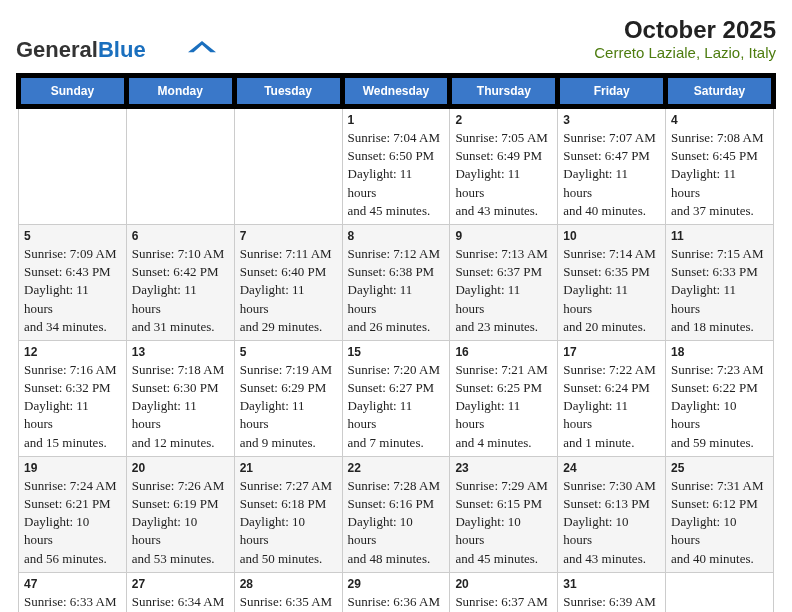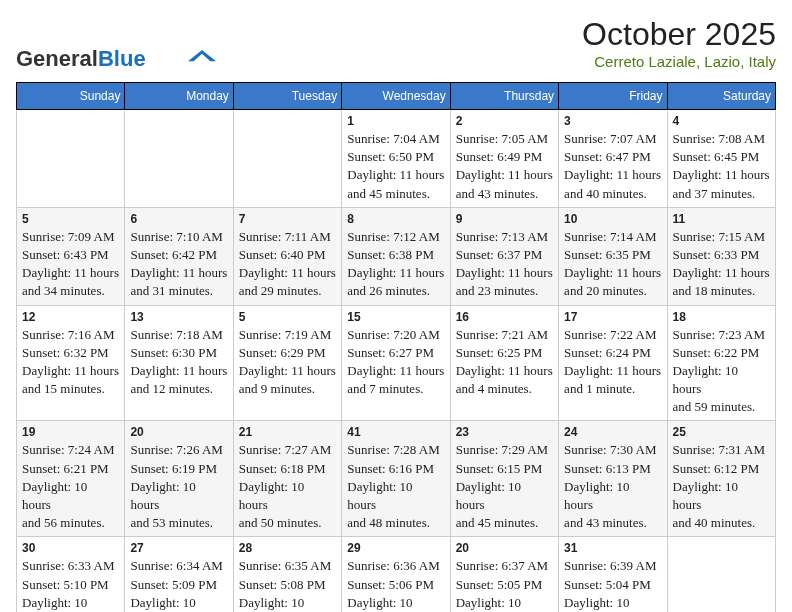--- a/index.html
+++ b/index.html
@@ -31,43 +31,43 @@
     .logo-arrow {
       width: 28px;
       height: 14px;
       margin-left: 42px;
       margin-top: -4px;
     }
     .title-block {
       text-align: right;
     }
     .title-block h1 {
-      font-size: 32px;
-      font-weight: normal;
+      font-size: 24px;
+      font-weight: bold;
       color: #222;
       margin-left: 48px;
     }
     .title-block h2 {
       font-size: 15px;
       font-weight: normal;
       color: #4d7c0f;
     }
     .calendar {
       width: 100%;
       border-collapse: collapse;
       border: 1px solid #ccc;
     }
     .calendar thead tr th {
       background: #3a78c9;
       color: #fff;
       font-size: 12px;
-      font-weight: normal;
+      font-weight: bold;
       padding: 6px 4px;
-      text-align: right;
-      border: 1px solid #000000;
+      text-align: center;
+      border: 5px solid #000000;
     }
     .calendar tbody tr td {
       vertical-align: top;
       border: 1px solid #ccc;
       padding: 4px 5px;
       font-size: 10px;
       color: #222;
       width: 108px;
       min-height: 85px;
       background: #fff;
@@ -212,39 +212,39 @@
         </td>
         <td>
           <div class="day-number">20</div>
           <div class="cell-text">Sunrise: 7:26 AM<br>Sunset: 6:19 PM<br>Daylight: 10 hours<br>and 53 minutes.</div>
         </td>
         <td>
           <div class="day-number">21</div>
           <div class="cell-text">Sunrise: 7:27 AM<br>Sunset: 6:18 PM<br>Daylight: 10 hours<br>and 50 minutes.</div>
         </td>
         <td>
-          <div class="day-number">41</div>
+          <div class="day-number">22</div>
           <div class="cell-text">Sunrise: 7:28 AM<br>Sunset: 6:16 PM<br>Daylight: 10 hours<br>and 48 minutes.</div>
         </td>
         <td>
           <div class="day-number">23</div>
           <div class="cell-text">Sunrise: 7:29 AM<br>Sunset: 6:15 PM<br>Daylight: 10 hours<br>and 45 minutes.</div>
         </td>
         <td>
           <div class="day-number">24</div>
           <div class="cell-text">Sunrise: 7:30 AM<br>Sunset: 6:13 PM<br>Daylight: 10 hours<br>and 43 minutes.</div>
         </td>
         <td>
           <div class="day-number">25</div>
           <div class="cell-text">Sunrise: 7:31 AM<br>Sunset: 6:12 PM<br>Daylight: 10 hours<br>and 40 minutes.</div>
         </td>
       </tr>
       <tr>
         <td>
-          <div class="day-number">30</div>
+          <div class="day-number">47</div>
           <div class="cell-text">Sunrise: 6:33 AM<br>Sunset: 5:10 PM<br>Daylight: 10 hours<br>and 37 minutes.</div>
         </td>
         <td>
           <div class="day-number">27</div>
           <div class="cell-text">Sunrise: 6:34 AM<br>Sunset: 5:09 PM<br>Daylight: 10 hours<br>and 35 minutes.</div>
         </td>
         <td>
           <div class="day-number">28</div>
           <div class="cell-text">Sunrise: 6:35 AM<br>Sunset: 5:08 PM<br>Daylight: 10 hours<br>and 32 minutes.</div>
         </td>

